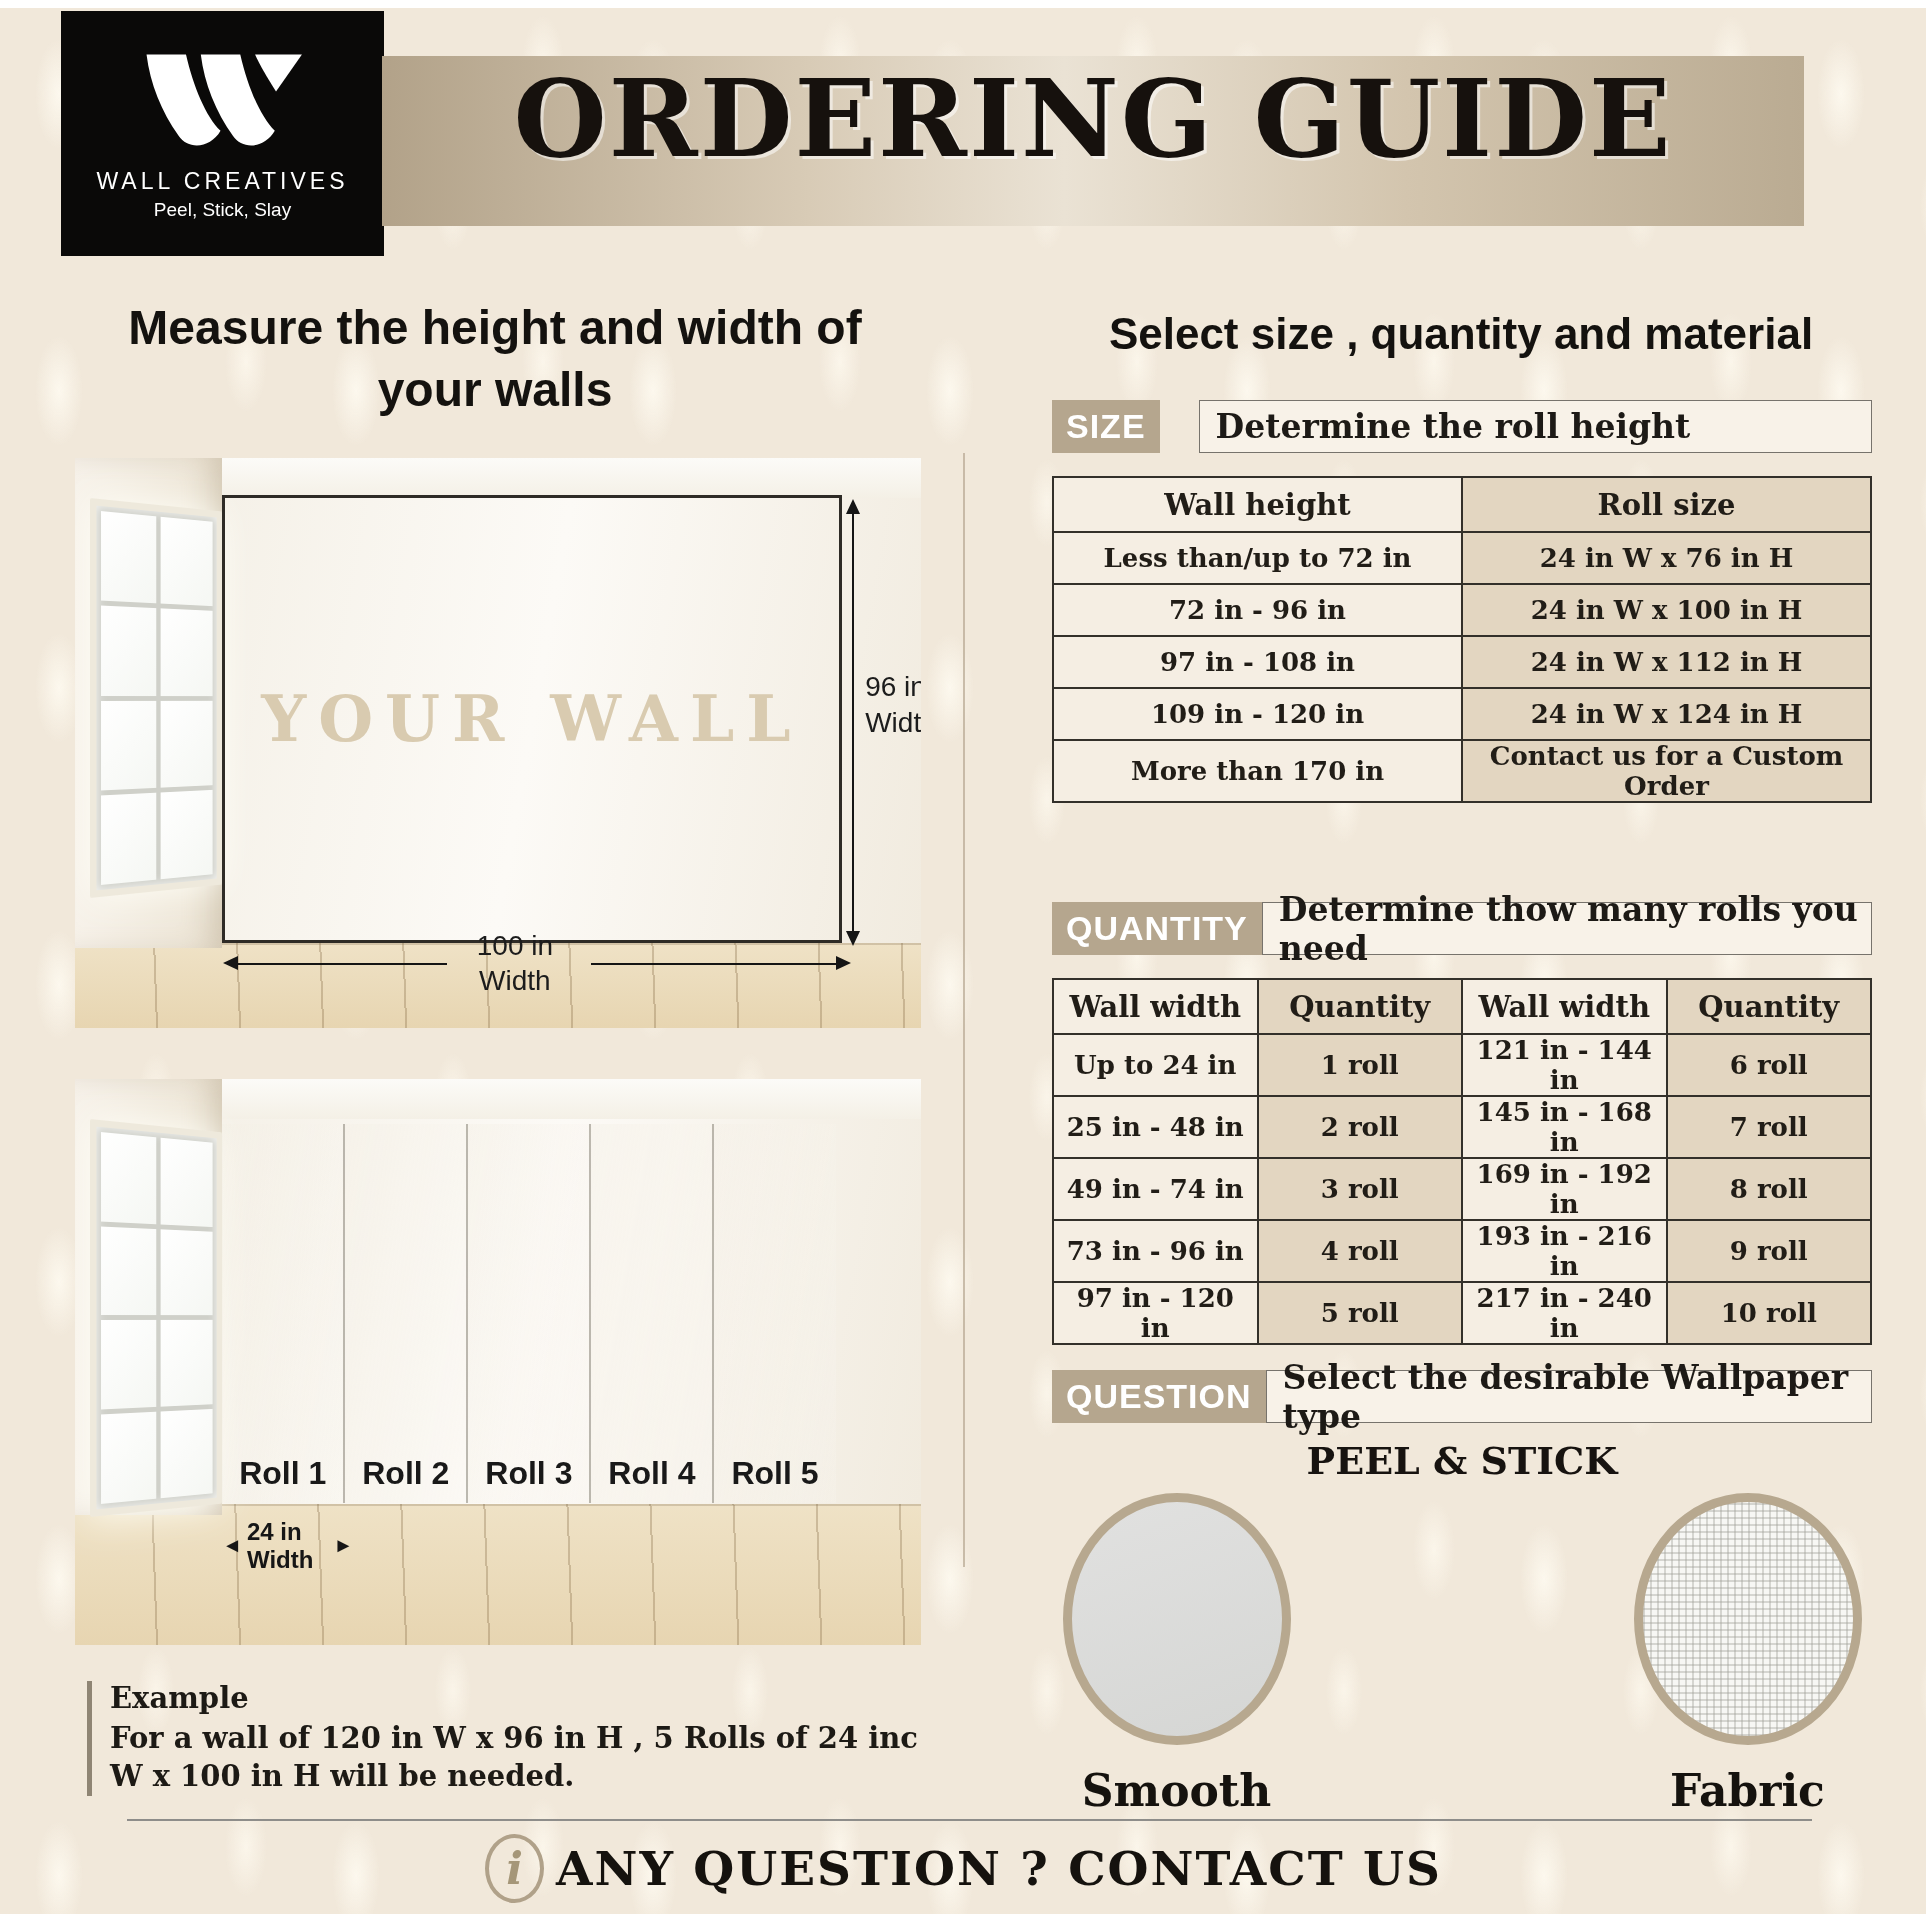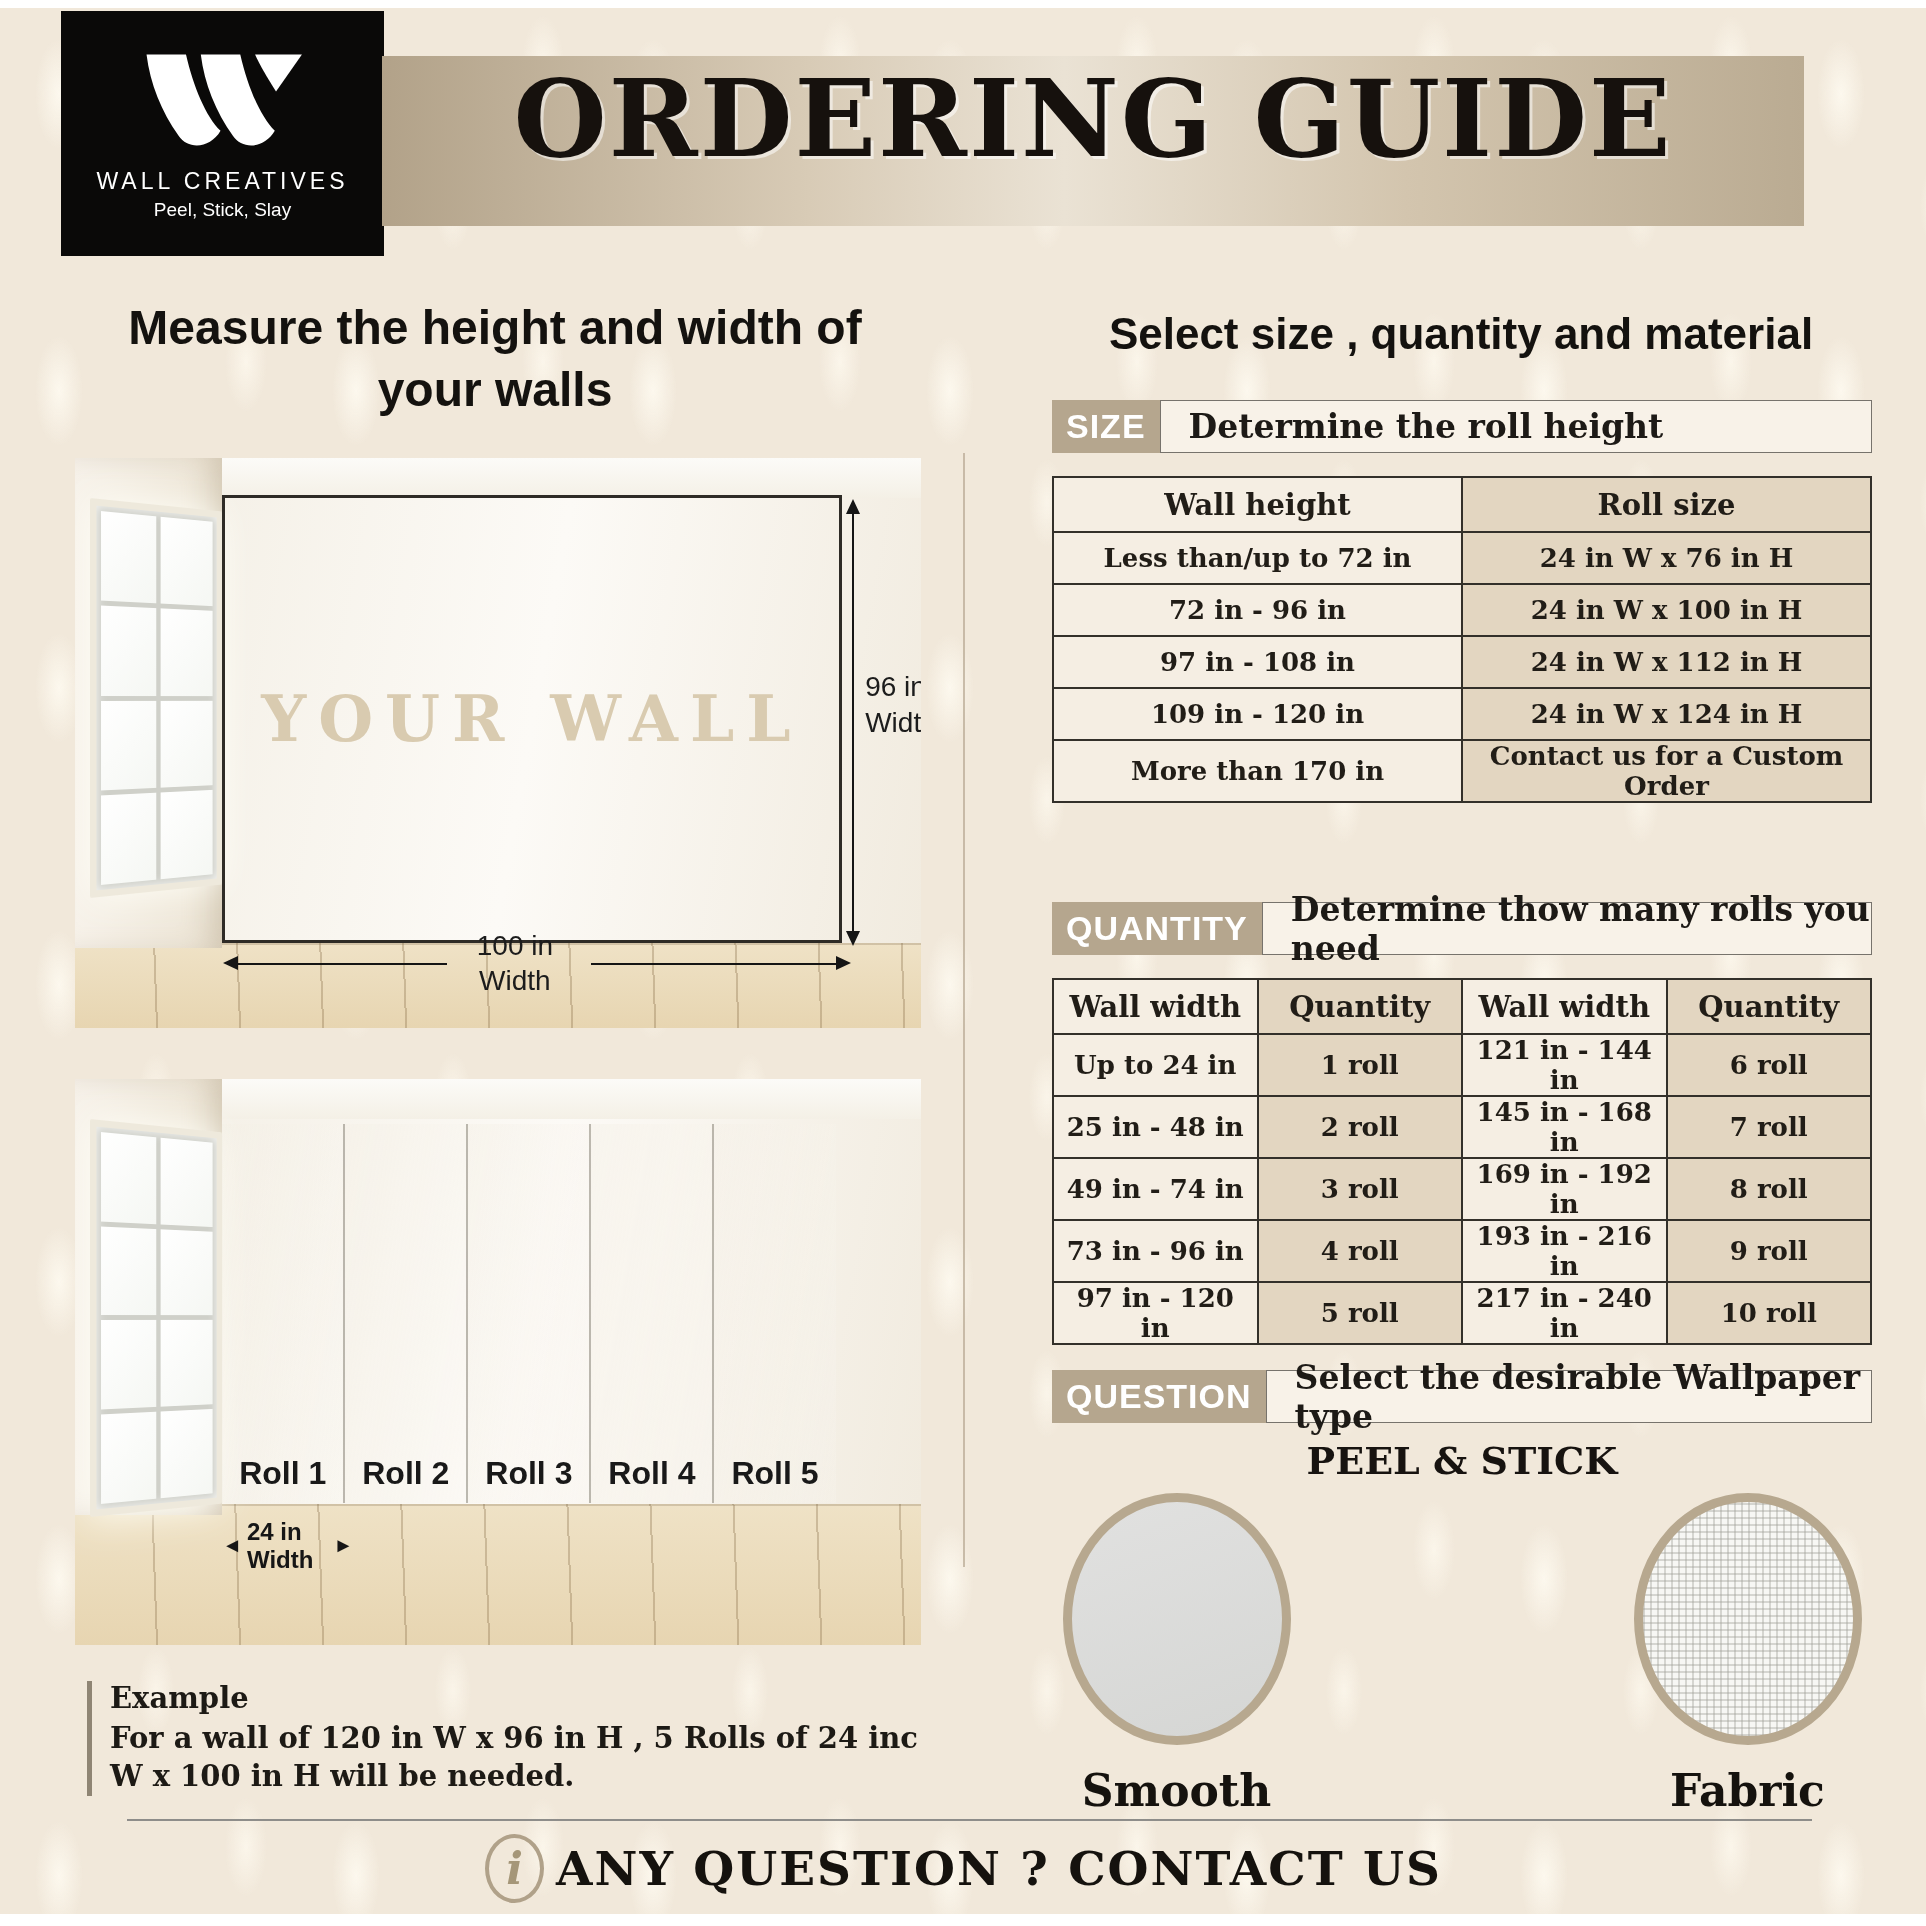--- a/index.html
+++ b/index.html
@@ -94,22 +94,22 @@
     font-family:"DejaVu Serif","Liberation Serif",serif;font-weight:bold;color:#1d1a15;}
   .example-title{font-size:29px;margin:0 0 4px 0;}
   .example-body{font-size:29px;line-height:1.32;margin:0;}
 
   
   .section-row{position:absolute;left:1052px;width:820px;height:53px;display:flex;}
   .sec-label{background:#b5a68e;color:#ffffff;font-weight:bold;font-size:34px;letter-spacing:1px;
     display:flex;align-items:center;justify-content:center;padding:0 14px;}
   .sec-heading{flex:1;background:#f8f2e8;border:1px solid #77736c;
     font-family:"DejaVu Serif","Liberation Serif",serif;font-weight:bold;font-size:33px;color:#1d1a16;
-    display:flex;align-items:center;padding-left:28px;}
-  .size-row{top:400px;} .quantity-row{top:902px;} .material-row{top:1370px;}
+    display:flex;align-items:center;padding-left:16px;}
+  .size-row{top:400px;gap:39px;} .quantity-row{top:902px;} .material-row{top:1370px;}
 
   .data-table{position:absolute;left:1052px;width:820px;border-collapse:collapse;table-layout:fixed;
     font-family:"DejaVu Serif","Liberation Serif",serif;font-weight:bold;color:#211d17;text-align:center;}
   .data-table th,.data-table td{border:2px solid #33302a;padding:0 6px;}
   .data-table th{height:53px;font-size:29px;}
   .data-table td{height:50px;font-size:26px;}
   .data-table th:nth-child(odd),.data-table td:nth-child(odd){background:#f5eee3;}
   .data-table th:nth-child(even),.data-table td:nth-child(even){background:#e3d6c1;}
   .size-table{top:476px;}
   .quantity-table{top:978px;}

